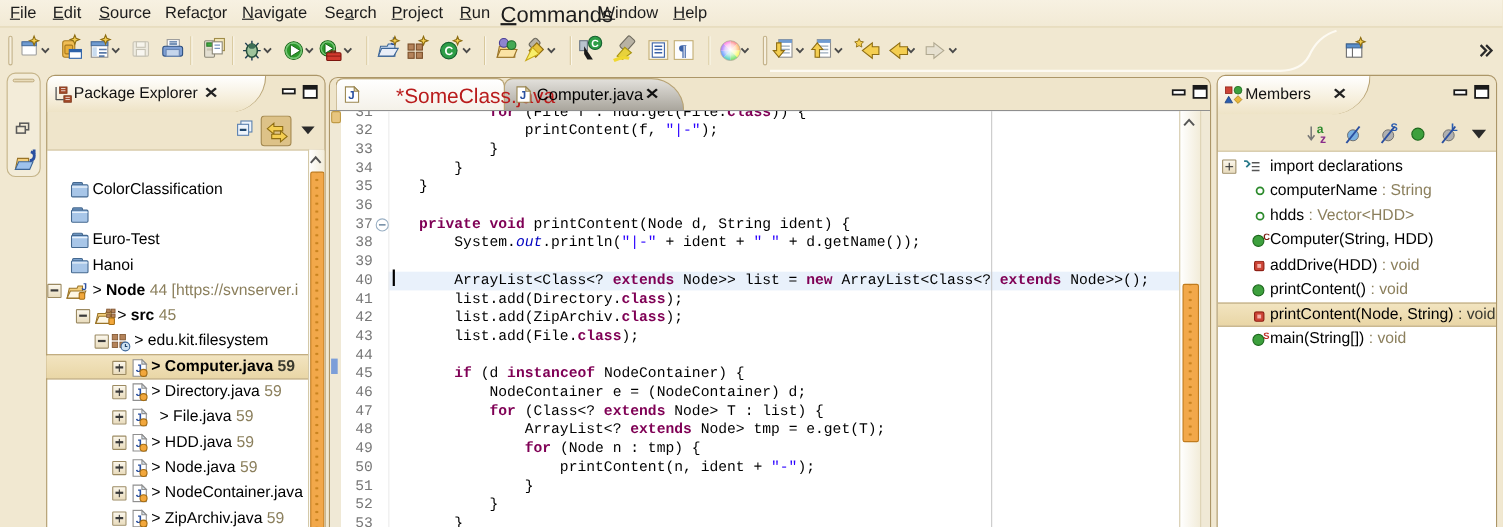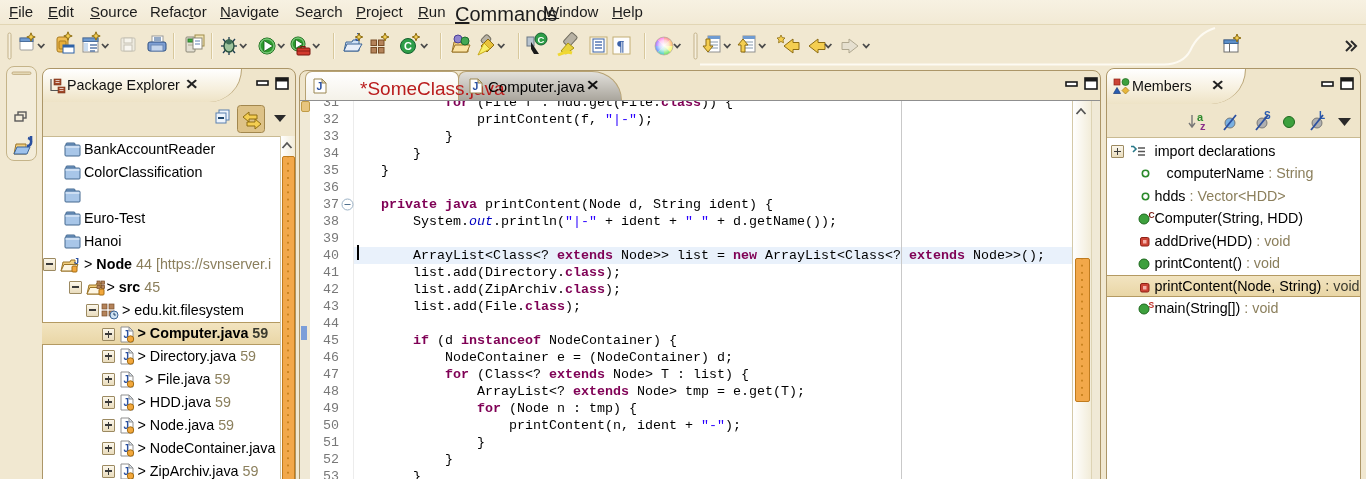--- a/index.html
+++ b/index.html
@@ -230,28 +230,20 @@
   <line x1="7" y1="13" x2="13" y2="13" stroke="#20476e" stroke-width="2"></line>
   <rect x="26.5" y="0.5" width="27" height="27" rx="3" fill="#ddc288" stroke="#a2874e"></rect>
   <path d="M 34 9 h 8 v -3 l 6 5 l -6 5 v -3 h -8 Z" fill="#f4ce51" stroke="#8e6d12" transform="rotate(180 40 11.5)"></path>
   <path d="M 36 17 h 8 v -3 l 6 5 l -6 5 v -3 h -8 Z" fill="#f4ce51" stroke="#8e6d12"></path>
   <path d="M 63 10 h 12 l -6 7 Z" fill="#2a2a2a"></path>
  </svg>
  <div class="abs" style="left:0;top:67px;width:252px;height:1px;background:#c9ba92;"></div>
  <div class="abs" style="left:0;top:68px;width:252px;height:343px;background:#ffffff;"></div>
 </div>
 <div class="abs" style="left:42px;top:68px;width:253px;height:411px;overflow:hidden;">
-    <div class="treerow" style="left:0;top:69.5px;width:252px;">
-      <svg class="abs" style="left:22px;top:4px;" width="17" height="15">
-        <rect x="2" y="1" width="9" height="4" rx="1" fill="#7aa2cf" stroke="#44688f"></rect>
-        <rect x="1" y="3" width="15" height="11" rx="1" fill="#a8c6e8" stroke="#44688f"></rect>
-        <path d="M 1.5 5 h 14" stroke="#e8f1fa" stroke-width="1.2"></path>
-      </svg>
-      <span class="abs" style="left:42px;">BankAccountReader</span>
-    </div>
     <div class="treerow" style="left:0;top:92.5px;width:212px;">
       <svg class="abs" style="left:22px;top:4px;" width="17" height="15">
         <rect x="2" y="1" width="9" height="4" rx="1" fill="#7aa2cf" stroke="#44688f"></rect>
         <rect x="1" y="3" width="15" height="11" rx="1" fill="#a8c6e8" stroke="#44688f"></rect>
         <path d="M 1.5 5 h 14" stroke="#e8f1fa" stroke-width="1.2"></path>
       </svg>
       <span class="abs" style="left:42px;">ColorClassification</span>
     </div>
     <div class="treerow" style="left:0;top:115.5px;width:252px;">
       <svg class="abs" style="left:22px;top:4px;" width="17" height="15">
@@ -446,21 +438,21 @@
       <svg class="abs" style="left:41px;top:97px;" width="13" height="13">
 <circle cx="6.5" cy="6.5" r="5.5" fill="#ffffff" stroke="#9ab0c4"></circle>
 <line x1="3.5" y1="6.5" x2="9.5" y2="6.5" stroke="#51718e" stroke-width="1.2"></line>
       </svg>
       <pre class="abs" style="left:49px;top:-7.5px;color:#000;">            <span class="kw">for</span> (File f : hdd.get(File.<span class="kw">class</span>)) {
                 printContent(f, <span class="st">"|-"</span>);
             }
         }
     }
 
-    <span class="kw">private</span> <span class="kw">java</span> printContent(Node d, String ident) {
+    <span class="kw">private</span> <span class="kw">void</span> printContent(Node d, String ident) {
         System.<span class="sf">out</span>.println(<span class="st">"|-"</span> + ident + <span class="st">" "</span> + d.getName());
 
         ArrayList&lt;Class&lt;? <span class="kw">extends</span> Node&gt;&gt; list = <span class="kw">new</span> ArrayList&lt;Class&lt;? <span class="kw">extends</span> Node&gt;&gt;();
         list.add(Directory.<span class="kw">class</span>);
         list.add(ZipArchiv.<span class="kw">class</span>);
         list.add(File.<span class="kw">class</span>);
 
         <span class="kw">if</span> (d <span class="kw">instanceof</span> NodeContainer) {
             NodeContainer e = (NodeContainer) d;
             <span class="kw">for</span> (Class&lt;? <span class="kw">extends</span> Node&gt; T : list) {
@@ -523,21 +515,21 @@
             <line x1="8" y1="6.5" x2="15" y2="6.5"></line>
 <line x1="8" y1="10" x2="15" y2="10"></line>
           </g>
         </svg>
         <span class="abs" style="left:47.5px;">import declarations</span>
       </div>
       <div class="treerow" style="left:0;top:24.25px;width:253px;height:22.5px;line-height:22.5px;">
         <svg class="abs" style="left:34px;top:7px;" width="9" height="9">
           <circle cx="4.5" cy="4.5" r="3.2" fill="#fff" stroke="#2c8a2c" stroke-width="1.6"></circle>
         </svg>
-        <span class="abs" style="left:47.5px;margin-left:12px;">computerName<span class="dec"> : String</span></span>
+        <span class="abs" style="left:47.5px;">computerName<span class="dec"> : String</span></span>
       </div>
       <div class="treerow" style="left:0;top:46.75px;width:253px;height:22.5px;line-height:22.5px;">
         <svg class="abs" style="left:34px;top:7px;" width="9" height="9">
           <circle cx="4.5" cy="4.5" r="3.2" fill="#fff" stroke="#2c8a2c" stroke-width="1.6"></circle>
         </svg>
         <span class="abs" style="left:47.5px;">hdds<span class="dec"> : Vector&lt;HDD&gt;</span></span>
       </div>
       <div class="treerow" style="left:0;top:69.25px;width:253px;height:22.5px;line-height:22.5px;">
         <svg class="abs" style="left:31px;top:5px;" width="20" height="14">
           <circle cx="6" cy="7" r="5" fill="#3da03d" stroke="#1d681d"></circle>

